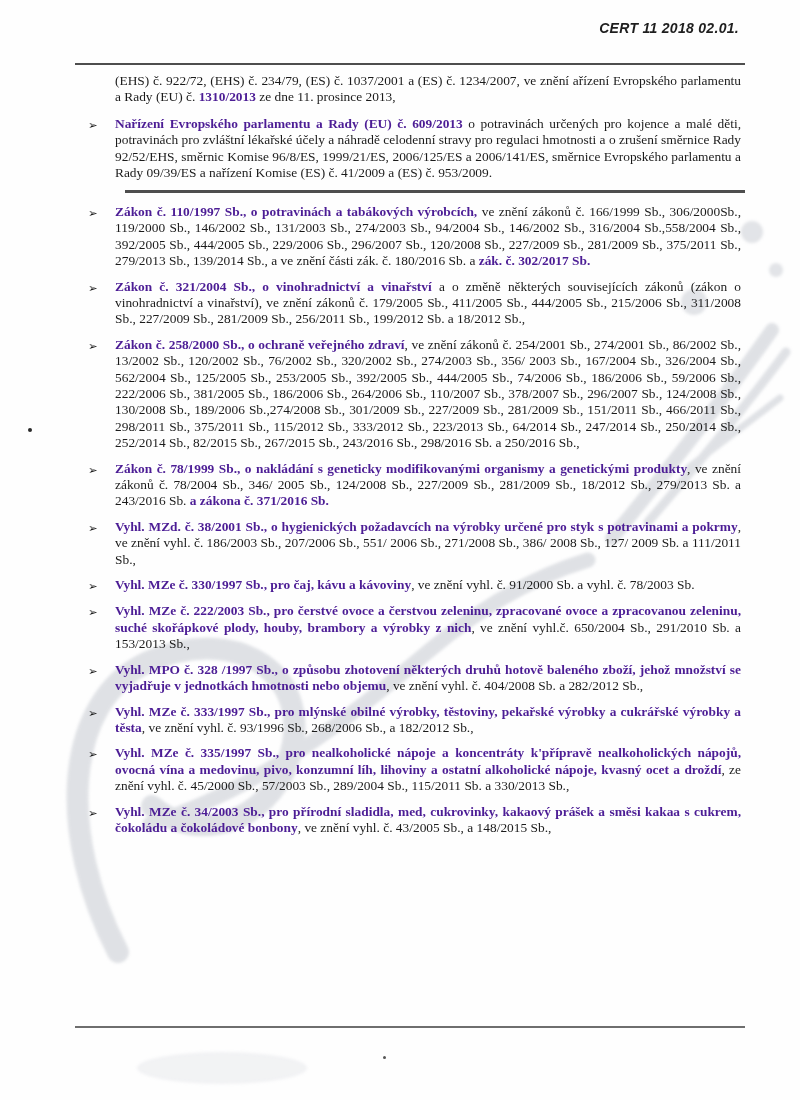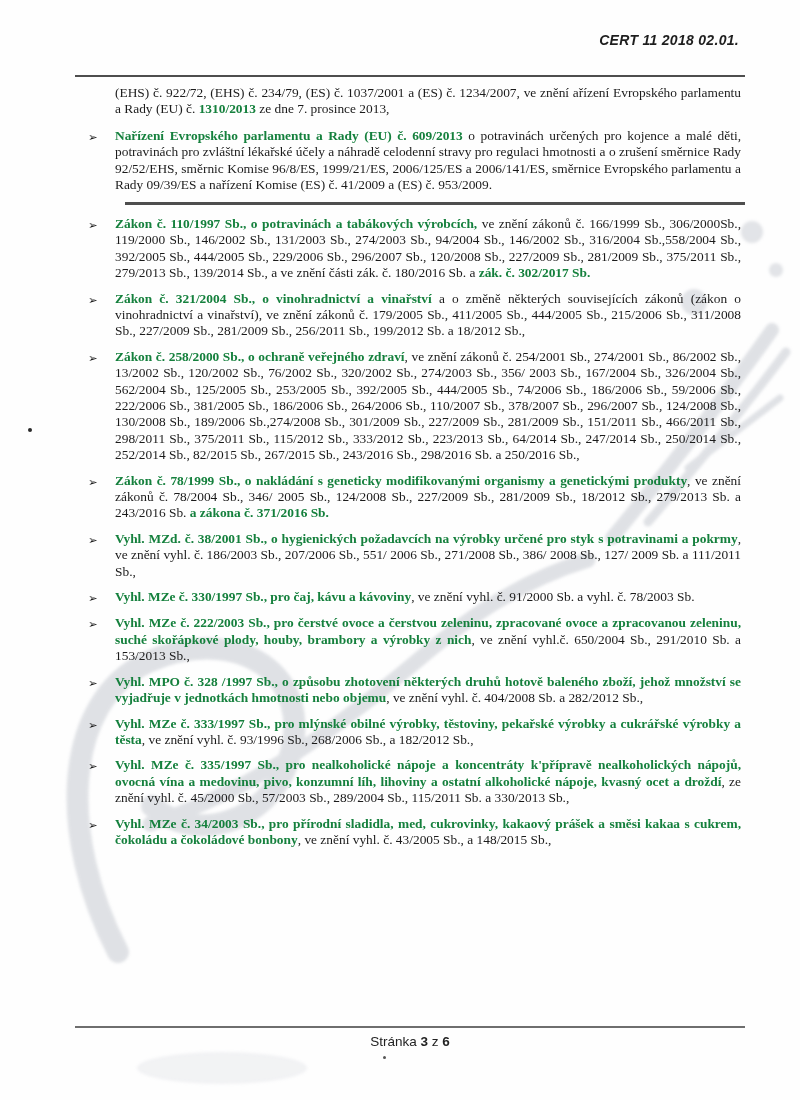--- a/index.html
+++ b/index.html
@@ -10,21 +10,21 @@
   html,body{margin:0;padding:0;background:#888;}
   .page{
     position:relative;
     width:800px;height:1100px;
     background:#fefefe;
     overflow:hidden;
     font-family:"Liberation Serif", serif;
     color:var(--text);
   }
   .watermark{position:absolute;left:0;top:0;z-index:0;pointer-events:none;}
-  .content{position:relative;z-index:1;margin-left:75px;width:670px;padding-top:32px;}
+  .content{position:relative;z-index:1;margin-left:75px;width:670px;padding-top:20px;}
   .header-row{
     text-align:right;
     padding-right:6px;
     font-family:"Liberation Sans", sans-serif;
     font-style:italic;
     font-weight:bold;
     font-size:14px;
     letter-spacing:.3px;
     color:#1e1e1e;
   }
@@ -42,21 +42,21 @@
     margin-bottom:9px;
     padding-left:13px;padding-right:4px;
   }
   .marker{
     flex:0 0 27px;
     font-size:11.5px;
     padding-top:1px;
     color:#151515;
   }
   .item-body{flex:1;text-align:justify;}
-  .item-body b, .intro b{font-weight:bold;color:#15803d;}
+  .item-body b, .intro b{font-weight:bold;color:#4c1d95;}
   .footer{
     position:absolute;left:75px;top:1026px;width:670px;z-index:1;
     text-align:center;
     font-family:"Liberation Sans", sans-serif;
     font-size:13.5px;
     color:#222;
   }
   .rule-bottom{height:1.8px;background:#4a4a4a;margin-bottom:6px;opacity:.8;}
   .footer b{font-weight:bold;}
   .artifact{position:absolute;background:#2a2a2a;border-radius:50%;z-index:1;}
@@ -93,21 +93,21 @@
   <div class="artifact dot-b"></div>
 
   <div class="content">
 
     <div class="header-row">
       <span>CERT 11 2018 02.01.</span>
     </div>
 
     <hr class="rule rule-top">
 
-    <p class="intro body-text"><span>(EHS) č. 922/72, (EHS) č. 234/79, (ES) č. 1037/2001 a (ES) č. 1234/2007, ve znění ařízení Evropského parlamentu a Rady (EU) č. </span><b>1310/2013</b><span> ze dne 7. prosince 2013,</span></p>
+    <p class="intro body-text"><span>(EHS) č. 922/72, (EHS) č. 234/79, (ES) č. 1037/2001 a (ES) č. 1234/2007, ve znění ařízení Evropského parlamentu a Rady (EU) č. </span><b>1310/2013</b><span> ze dne 11. prosince 2013,</span></p>
 
     <div class="list body-text">
 
         <div class="item">
           <span class="marker">➢</span>
           <span class="item-body"><b>Nařízení Evropského parlamentu a Rady (EU) č. 609/2013</b><span> o potravinách určených pro kojence a malé děti, potravinách pro zvláštní lékařské účely a náhradě celodenní stravy pro regulaci hmotnosti a o zrušení směrnice Rady 92/52/EHS, směrnic Komise 96/8/ES, 1999/21/ES, 2006/125/ES a 2006/141/ES, směrnice Evropského parlamentu a Rady 09/39/ES a nařízení Komise (ES) č. 41/2009 a (ES) č. 953/2009.</span></span>
         </div>
       </div>
 
     <hr class="rule rule-mid">
@@ -167,16 +167,15 @@
         <div class="item">
           <span class="marker">➢</span>
           <span class="item-body"><b>Vyhl. MZe č. 34/2003 Sb., pro přírodní sladidla, med, cukrovinky, kakaový prášek a směsi kakaa s cukrem, čokoládu a čokoládové bonbony</b><span>, ve znění vyhl. č. 43/2005 Sb., a 148/2015 Sb.,</span></span>
         </div>
       </div>
 
   </div>
 
   <div class="footer">
     <div class="rule-bottom"></div>
-    <div><span>Stránka </span><b>3</b><span> z </span><b>6</b></div>
   </div>
 
 </div>
 
 </body></html>

